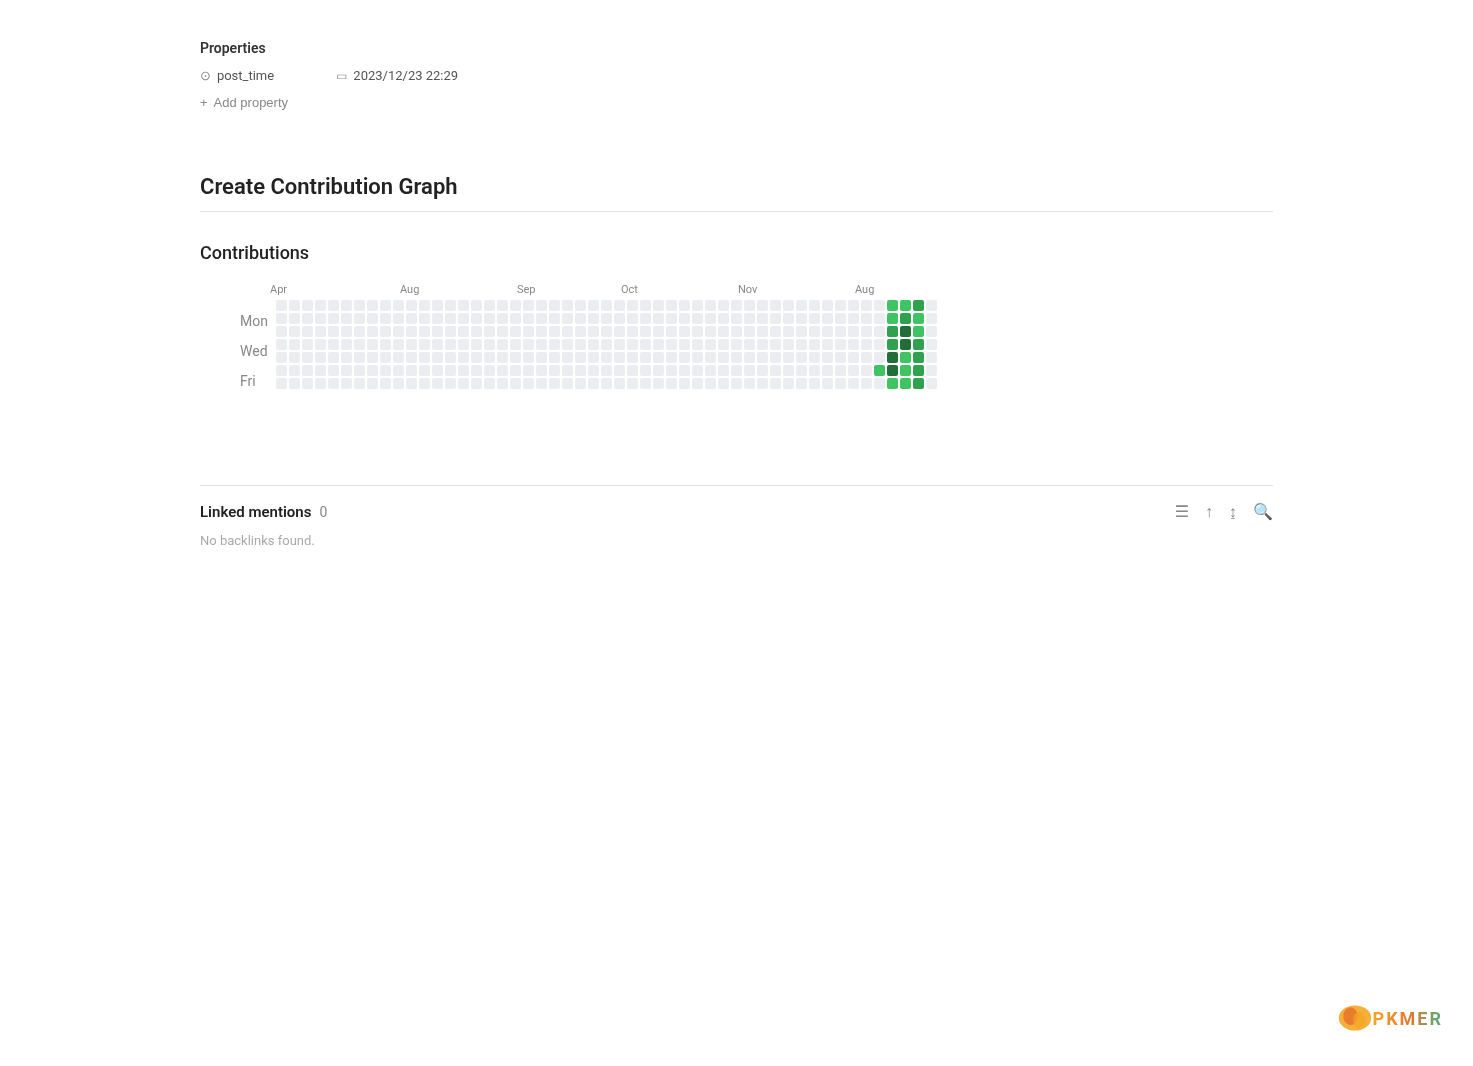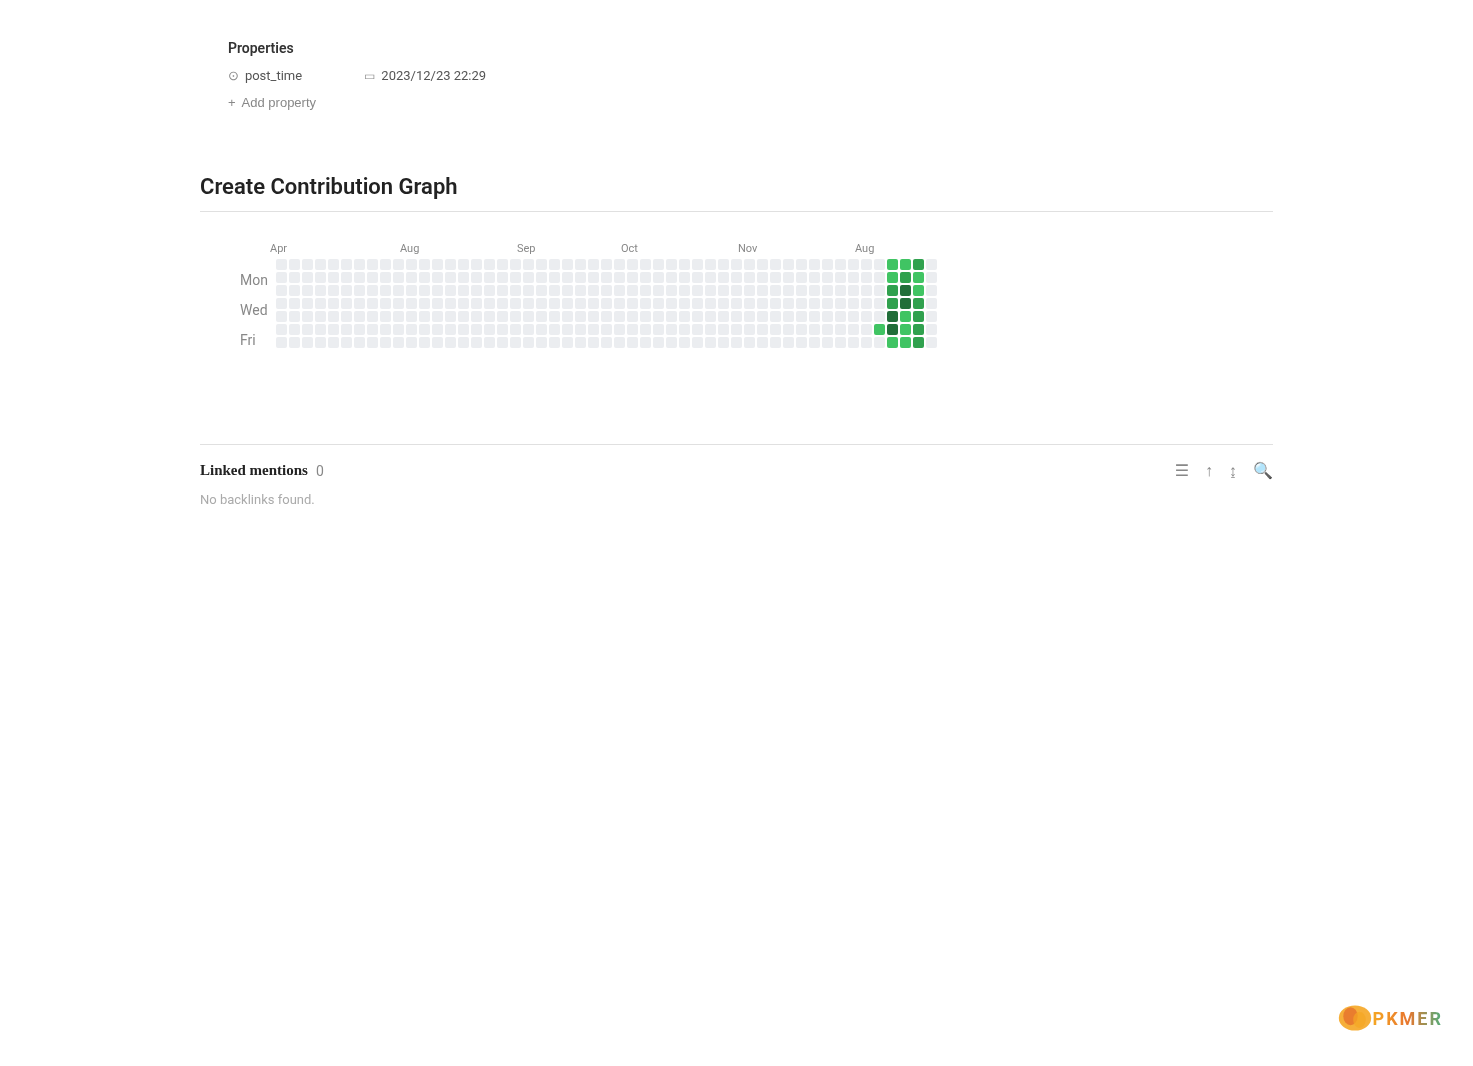--- a/index.html
+++ b/index.html
@@ -13,21 +13,20 @@
       position: relative;
     }
 
     .main-content {
       padding: 40px 200px;
     }
 
     
     .properties-section {
       margin-bottom: 40px;
-      margin-left: 28px;
     }
 
     .properties-title {
       font-size: 14px;
       font-weight: 600;
       color: #333;
       margin-bottom: 12px;
     }
 
     .property-row {
@@ -191,21 +190,20 @@
     .mentions-title-group {
       display: flex;
       align-items: center;
       gap: 8px;
     }
 
     .mentions-title {
       font-size: 15px;
       font-weight: 600;
       color: #222;
-      font-family: Liberation Serif, serif;
     }
 
     .mentions-count {
       font-size: 14px;
       color: #888;
     }
 
     .mentions-actions {
       display: flex;
       align-items: center;
@@ -275,20 +273,21 @@
 
     <button class="add-property-btn">
       <span>+</span>
       <span>Add property</span>
     </button>
   </div>
 
   <div class="graph-section">
     <div class="graph-title">Create Contribution Graph</div>
 
+    <div class="contributions-label">Contributions</div>
 
     <div class="graph-container">
 
       <div class="month-labels" style="padding-left: 30px;">
         <div class="month-label" style="width:130px">Apr</div>
         <div class="month-label" style="width:117px">Aug</div>
         <div class="month-label" style="width:104px">Sep</div>
         <div class="month-label" style="width:117px">Oct</div>
         <div class="month-label" style="width:117px">Nov</div>
         <div class="month-label" style="width:104px">Aug</div>

